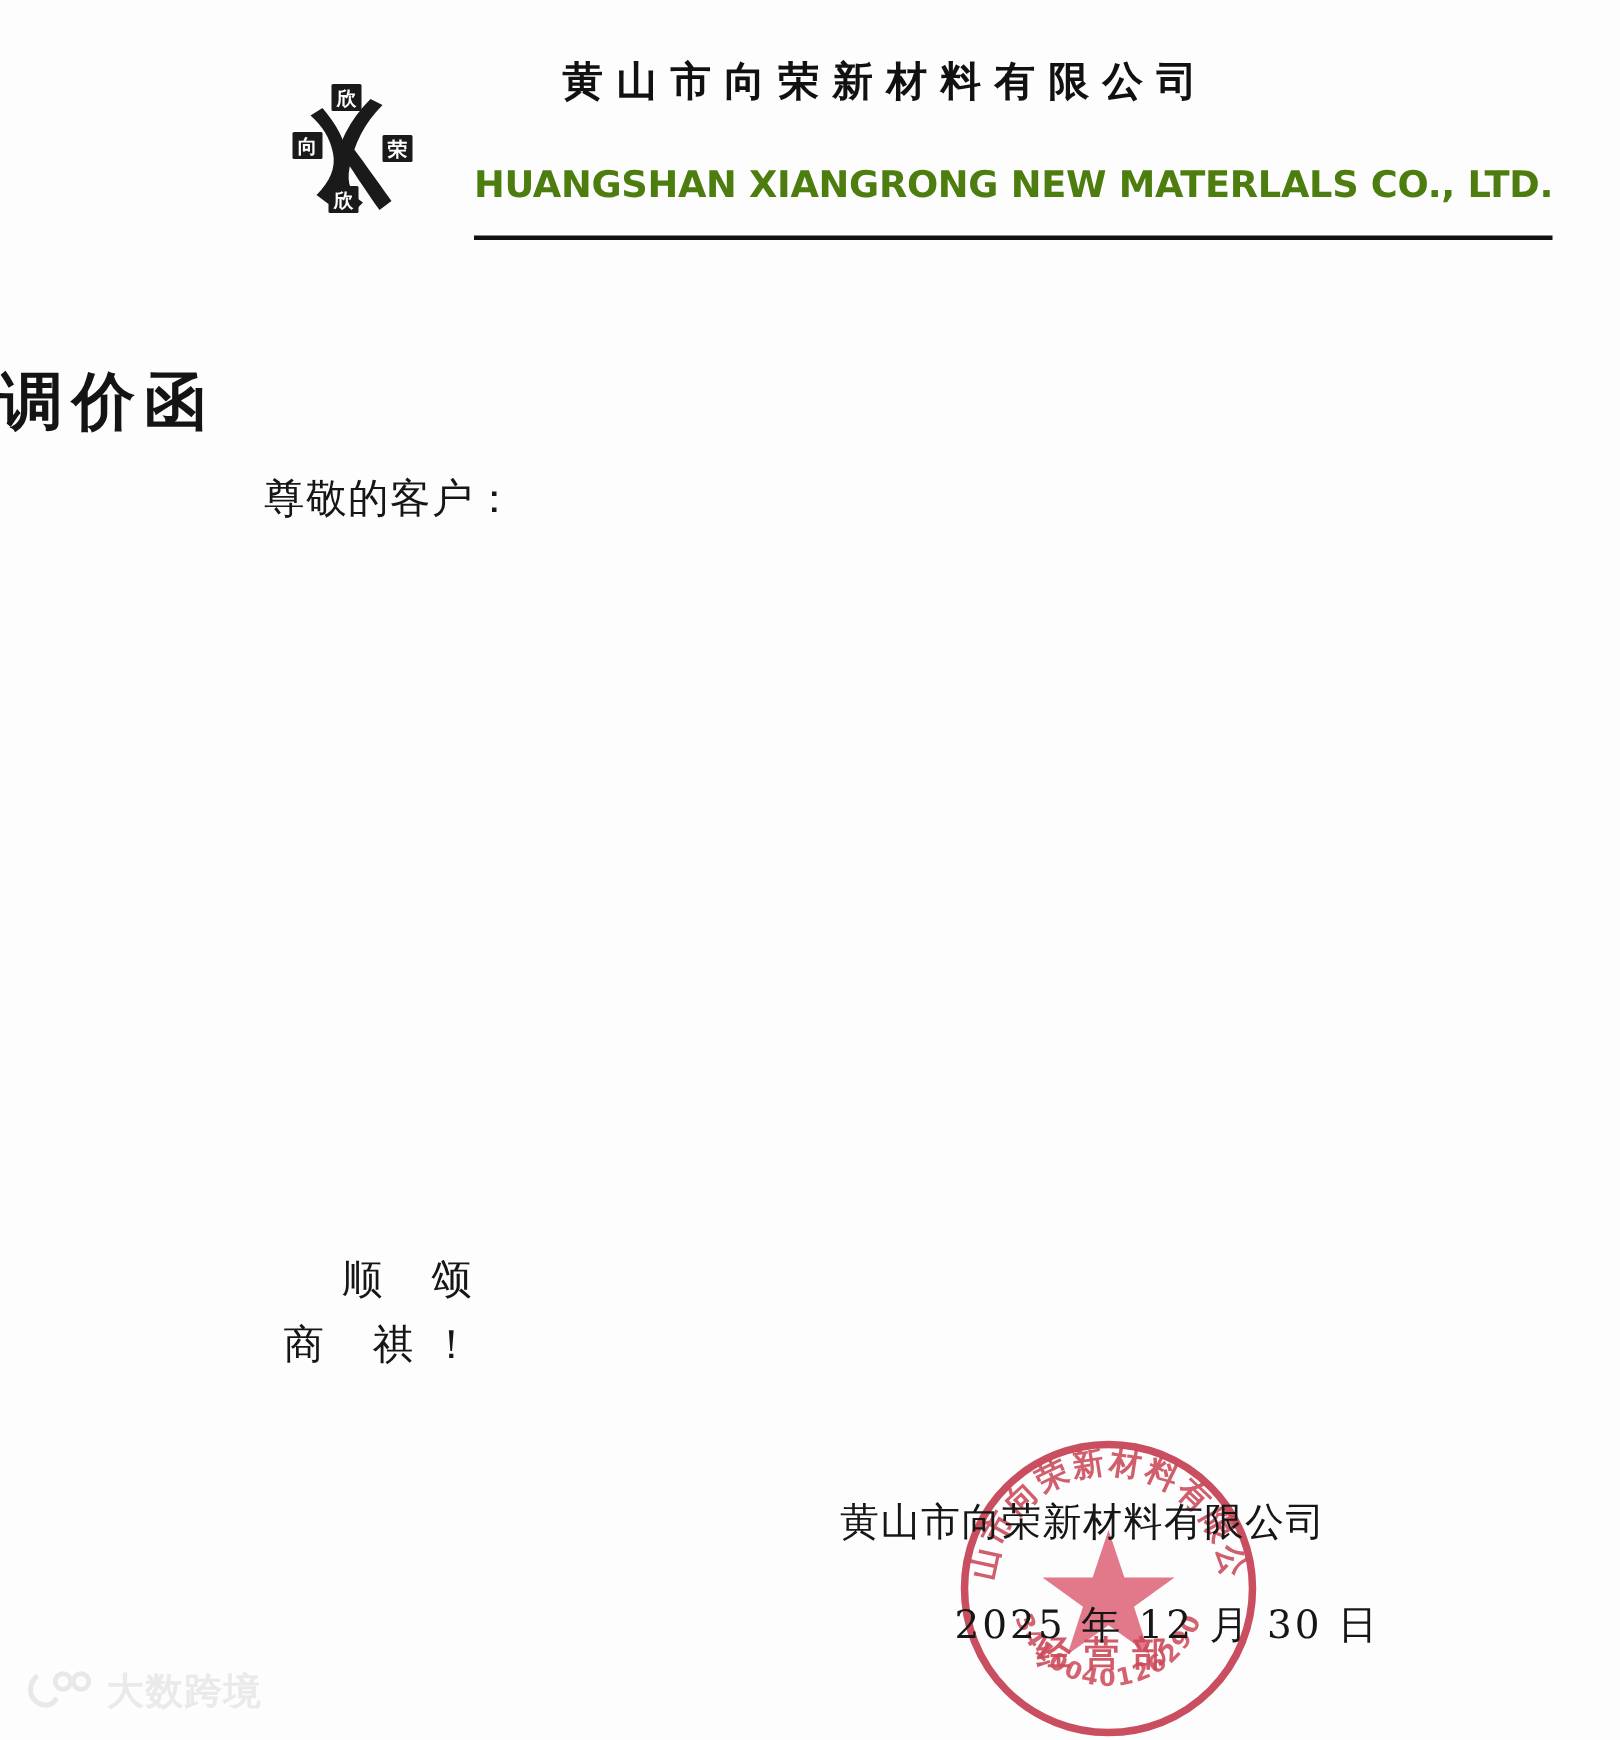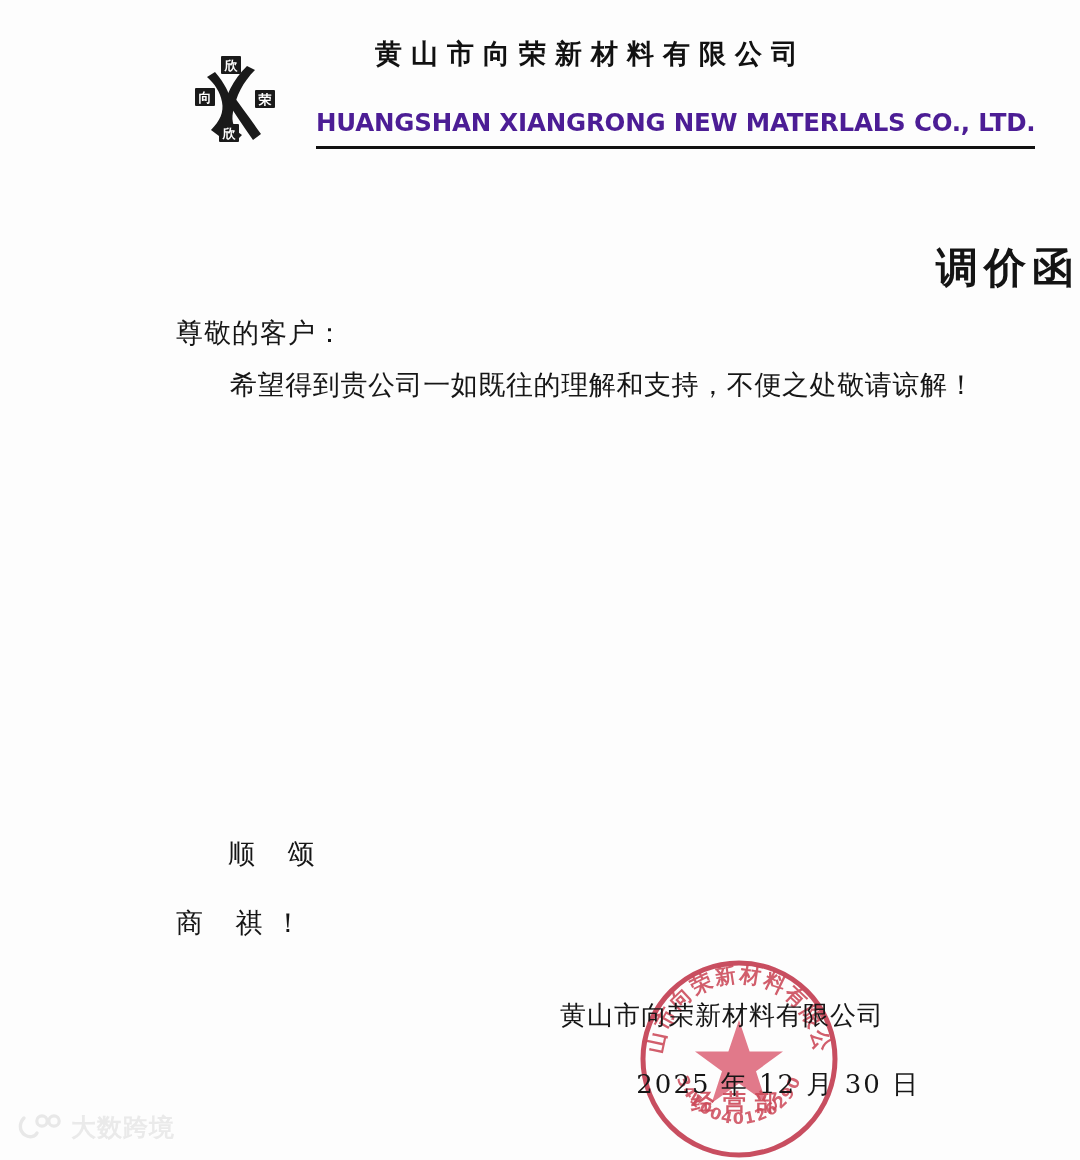--- a/index.html
+++ b/index.html
@@ -51,33 +51,33 @@
   }
 
   .company-en {
     position: absolute;
     left: 316px;
     top: 78px;
     font-family: "DejaVu Sans", "Liberation Sans", sans-serif;
     font-size: 24.5px;
     font-weight: 700;
     letter-spacing: -0.2px;
-    color: #4c1d95;
+    color: #4d7c0f;
     white-space: nowrap;
     border-bottom: 3px solid #111111;
-    padding-bottom: 9px;
+    padding-bottom: 20px;
   }
 
   
   .doc-title {
     position: absolute;
     top: 240px;
     left: 0;
     width: 1080px;
-    text-align: right;
+    text-align: left;
     font-family: "DejaVu Serif", "Liberation Serif", serif;
     font-size: 42px;
     font-weight: 700;
     letter-spacing: 6px;
     color: #141414;
   }
 
   
   .body-block {
     position: absolute;
@@ -107,30 +107,31 @@
   .para-gap { margin-top: 8px; }
 
   
   .closing {
     position: absolute;
     left: 176px;
     top: 838px;
     font-family: "DejaVu Serif", "Liberation Serif", serif;
     font-size: 27px;
     color: #161616;
+    text-align: right;
   }
 
   .closing-1 {
     padding-left: 52px;
     letter-spacing: 12px;
     line-height: 1.15;
   }
 
   .closing-2 {
-    margin-top: 38px;
+    margin-top: 12px;
     letter-spacing: 12px;
     line-height: 1.15;
   }
 
   
   .signature {
     position: absolute;
     left: 560px;
     top: 1000px;
     width: 360px;
@@ -225,21 +226,20 @@
   </div>
 
   <div class="doc-title">调价函</div>
 
   <div class="body-block">
 
     <div class="salutation">尊敬的客户：</div>
 
 
 
-    <div class="para para-gap">希望得到贵公司一如既往的理解和支持，不便之处敬请谅解！</div>
   </div>
 
   <div class="closing">
     <div class="closing-1">顺 颂</div>
     <div class="closing-2">商 祺！</div>
   </div>
 
   <div class="seal">
     <svg width="202" height="202" viewBox="0 0 202 202" xmlns="http://www.w3.org/2000/svg">
       <defs>

